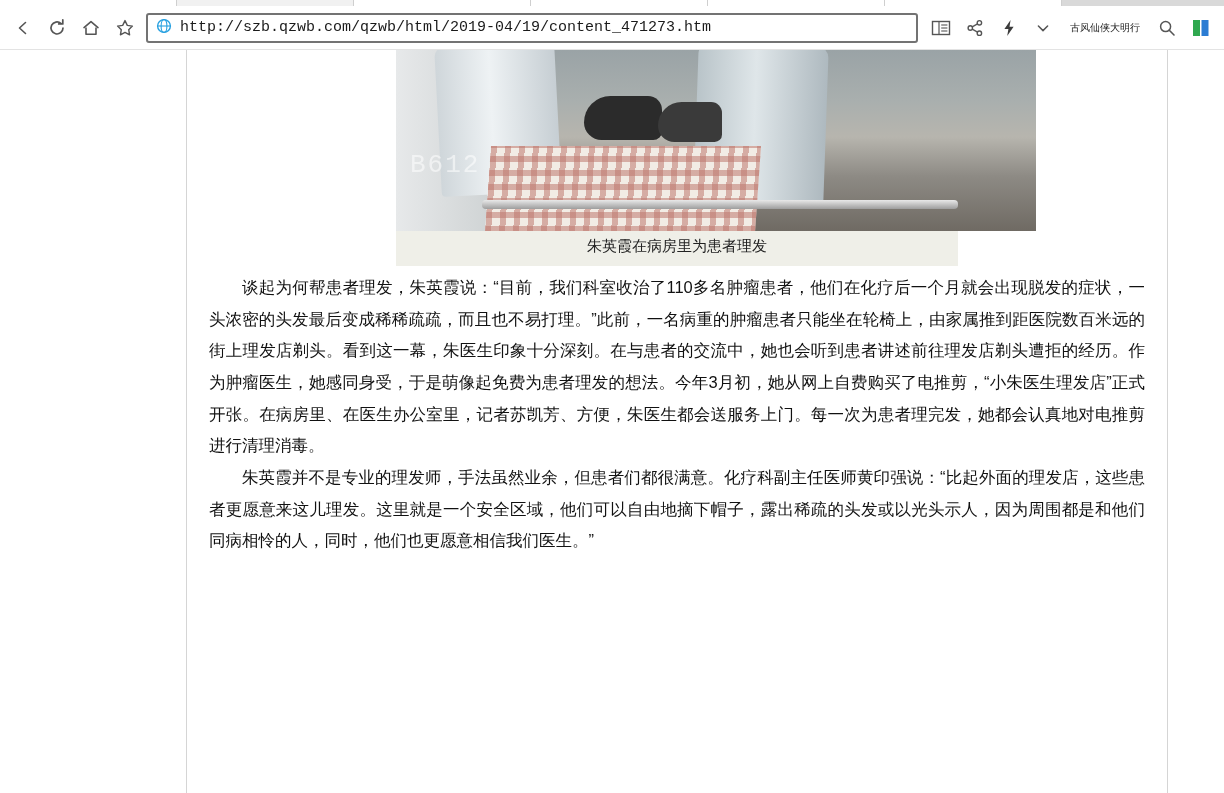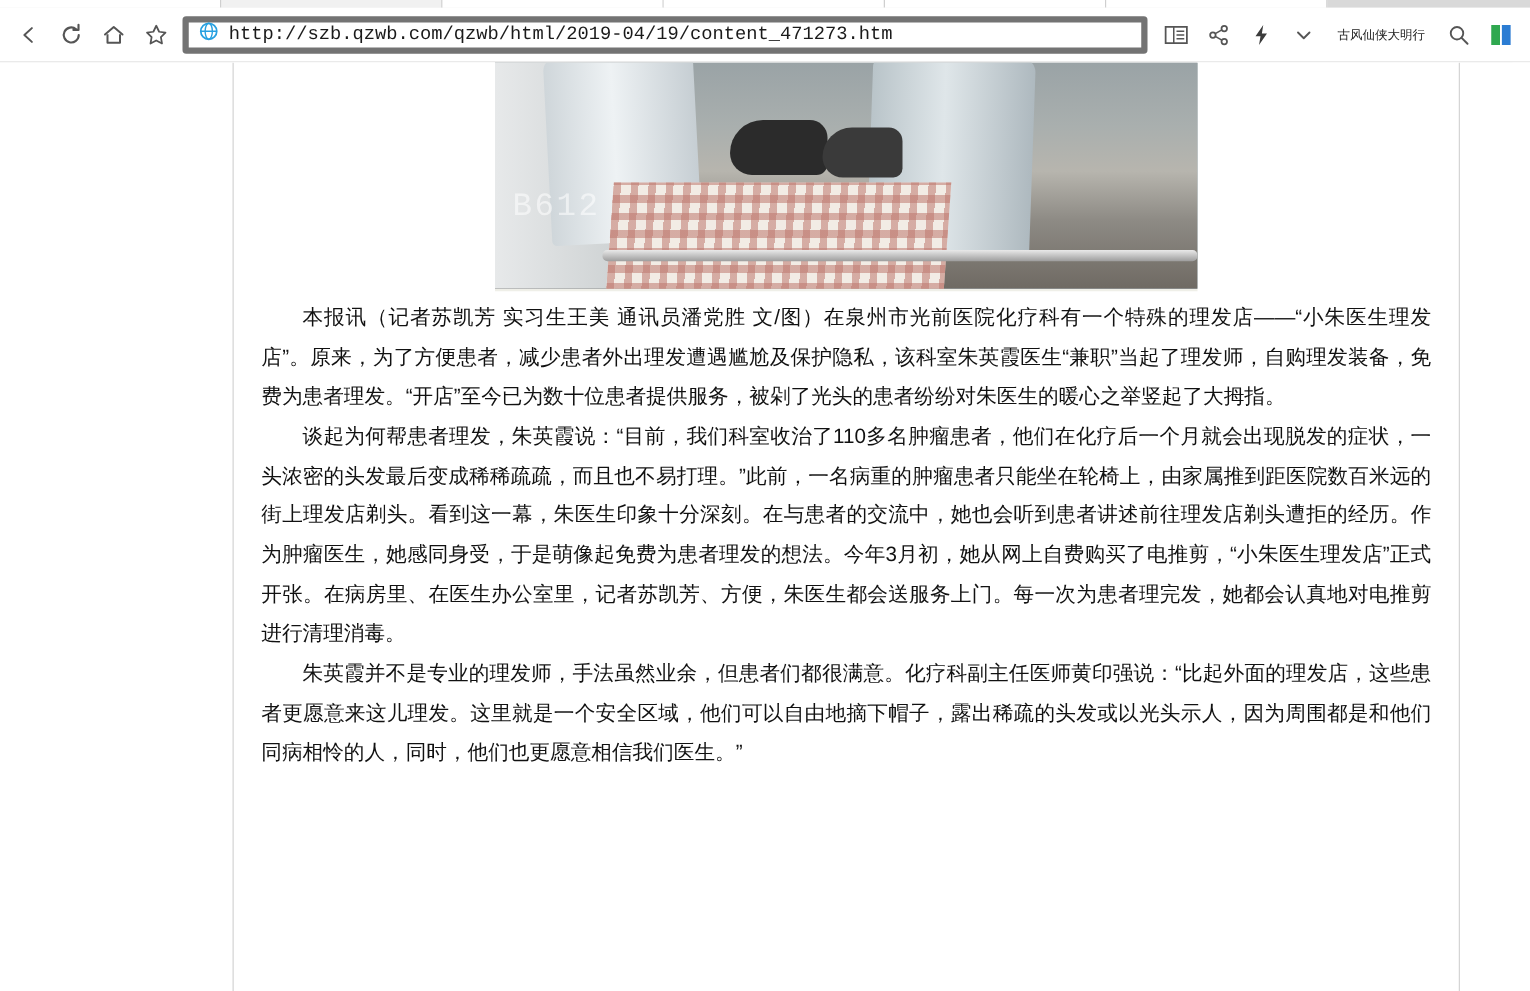--- a/index.html
+++ b/index.html
@@ -46,21 +46,21 @@
     display: flex;
     align-items: center;
     justify-content: center;
     color: #555;
     flex: none;
   }
   .tb-btn svg { display: block; }
   .urlbar {
     flex: 1;
     height: 30px;
-    border: 5px solid #737373;
+    border: 2px solid #737373;
     border-radius: 3px;
     display: flex;
     align-items: center;
     padding: 0 8px;
     box-sizing: border-box;
     margin: 0 6px 0 4px;
     background: #fff;
     min-width: 0;
   }
   .urlbar .globe { flex: none; margin-right: 8px; }
@@ -108,21 +108,21 @@
     box-sizing: border-box;
   }
   .photo-wrap {
     width: 562px;
     margin: 0 auto;
     background: #efefe8;
     padding-bottom: 2px;
   }
   .photo {
     position: relative;
-    width: 562px;
+    width: 640px;
     height: 181px;
     overflow: hidden;
     background: #8e9ba3;
   }
   
   .photo .floor {
     position: absolute; left: 0; top: 0; width: 100%; height: 100%;
     background:
       linear-gradient(180deg,#9aa3a6 0%, #a9afae 28%, #b7b5ae 48%, #8d8a84 70%, #6f6a63 100%);
   }
@@ -301,24 +301,24 @@
           <div class="floor"></div>
           <div class="bedtop"></div>
           <div class="legL"></div>
           <div class="legR"></div>
           <div class="shoeL"></div>
           <div class="shoeR"></div>
           <div class="cloth"></div>
           <div class="rail"></div>
           <div class="watermark">B612</div>
         </div>
+        <div class="caption">朱英霞在病房里为患者理发</div>
       </div>
 
       <div class="body-text">
-        <p>本报讯（记者苏凯芳 实习生王美 通讯员潘党胜 文/图）在泉州市光前医院化疗科有一个特殊的理发店——“小朱医生理发店”。原来，为了方便患者，减少患者外出理发遭遇尴尬及保护隐私，该科室朱英霞医生“兼职”当起了理发师，自购理发装备，免费为患者理发。“开店”至今已为数十位患者提供服务，被剁了光头的患者纷纷对朱医生的暖心之举竖起了大拇指。</p>
         <p>谈起为何帮患者理发，朱英霞说：“目前，我们科室收治了110多名肿瘤患者，他们在化疗后一个月就会出现脱发的症状，一头浓密的头发最后变成稀稀疏疏，而且也不易打理。”此前，一名病重的肿瘤患者只能坐在轮椅上，由家属推到距医院数百米远的街上理发店剃头。看到这一幕，朱医生印象十分深刻。在与患者的交流中，她也会听到患者讲述前往理发店剃头遭拒的经历。作为肿瘤医生，她感同身受，于是萌像起免费为患者理发的想法。今年3月初，她从网上自费购买了电推剪，“小朱医生理发店”正式开张。在病房里、在医生办公室里，记者苏凯芳、方便，朱医生都会送服务上门。每一次为患者理完发，她都会认真地对电推剪进行清理消毒。</p>
         <p>朱英霞并不是专业的理发师，手法虽然业余，但患者们都很满意。化疗科副主任医师黄印强说：“比起外面的理发店，这些患者更愿意来这儿理发。这里就是一个安全区域，他们可以自由地摘下帽子，露出稀疏的头发或以光头示人，因为周围都是和他们同病相怜的人，同时，他们也更愿意相信我们医生。”</p>
 
       </div>
 
     </div>
   </div>
   <div class="sb"></div>
 </div>
 

